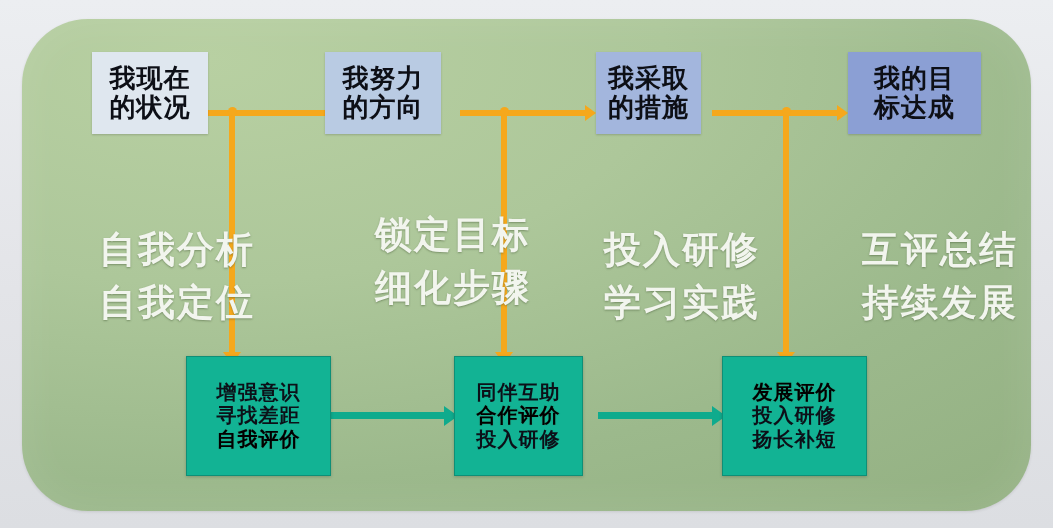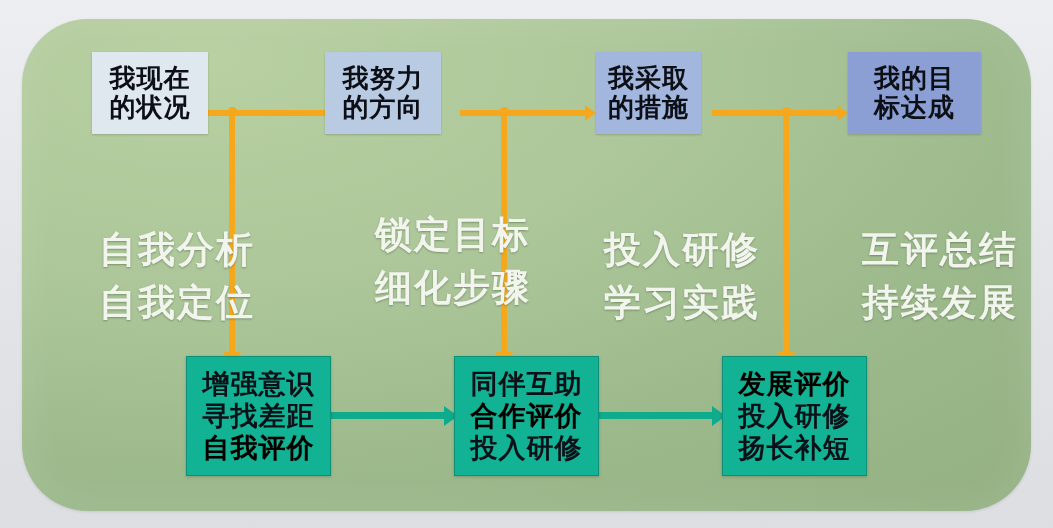--- a/index.html
+++ b/index.html
@@ -59,21 +59,21 @@
     white-space: nowrap;
   }
 
   
   .btmbox {
     position: absolute;
     display: flex; flex-direction: column;
     align-items: center; justify-content: center;
     line-height: 1.18;
     font-weight: 700;
-    font-size: 27px;
+    font-size: 20px;
     letter-spacing: 1px;
     text-align: center;
     background: #12b394;
     border: 1px solid #0e8f77;
     box-shadow: 0 1px 3px rgba(0,0,0,0.20);
   }
   .btmbox span { display:block; white-space: nowrap; }
   .ink   { color: #0c1018; }
   .flame { color: #000000; text-shadow: 0 0 1px rgba(120,40,0,.35); text-align: center; }
 
@@ -154,21 +154,21 @@
       <div>互评总结</div>
       <div>持续发展</div>
     </div>
 
     <div class="btmbox" style="left:164px; top:337px; width:145px; height:120px;">
       <span class="ink">增强意识</span>
       <span class="ink">寻找差距</span>
       <span class="flame">自我评价</span>
     </div>
 
-    <div class="btmbox" style="left:432px; top:337px; width:145px; height:120px;">
+    <div class="btmbox" style="left:432px; top:337px; width:129px; height:120px;">
       <span class="ink">同伴互助</span>
       <span class="flame">合作评价</span>
       <span class="ink">投入研修</span>
     </div>
 
     <div class="btmbox" style="left:700px; top:337px; width:145px; height:120px;">
       <span class="flame">发展评价</span>
       <span class="ink">投入研修</span>
       <span class="ink">扬长补短</span>
     </div>

